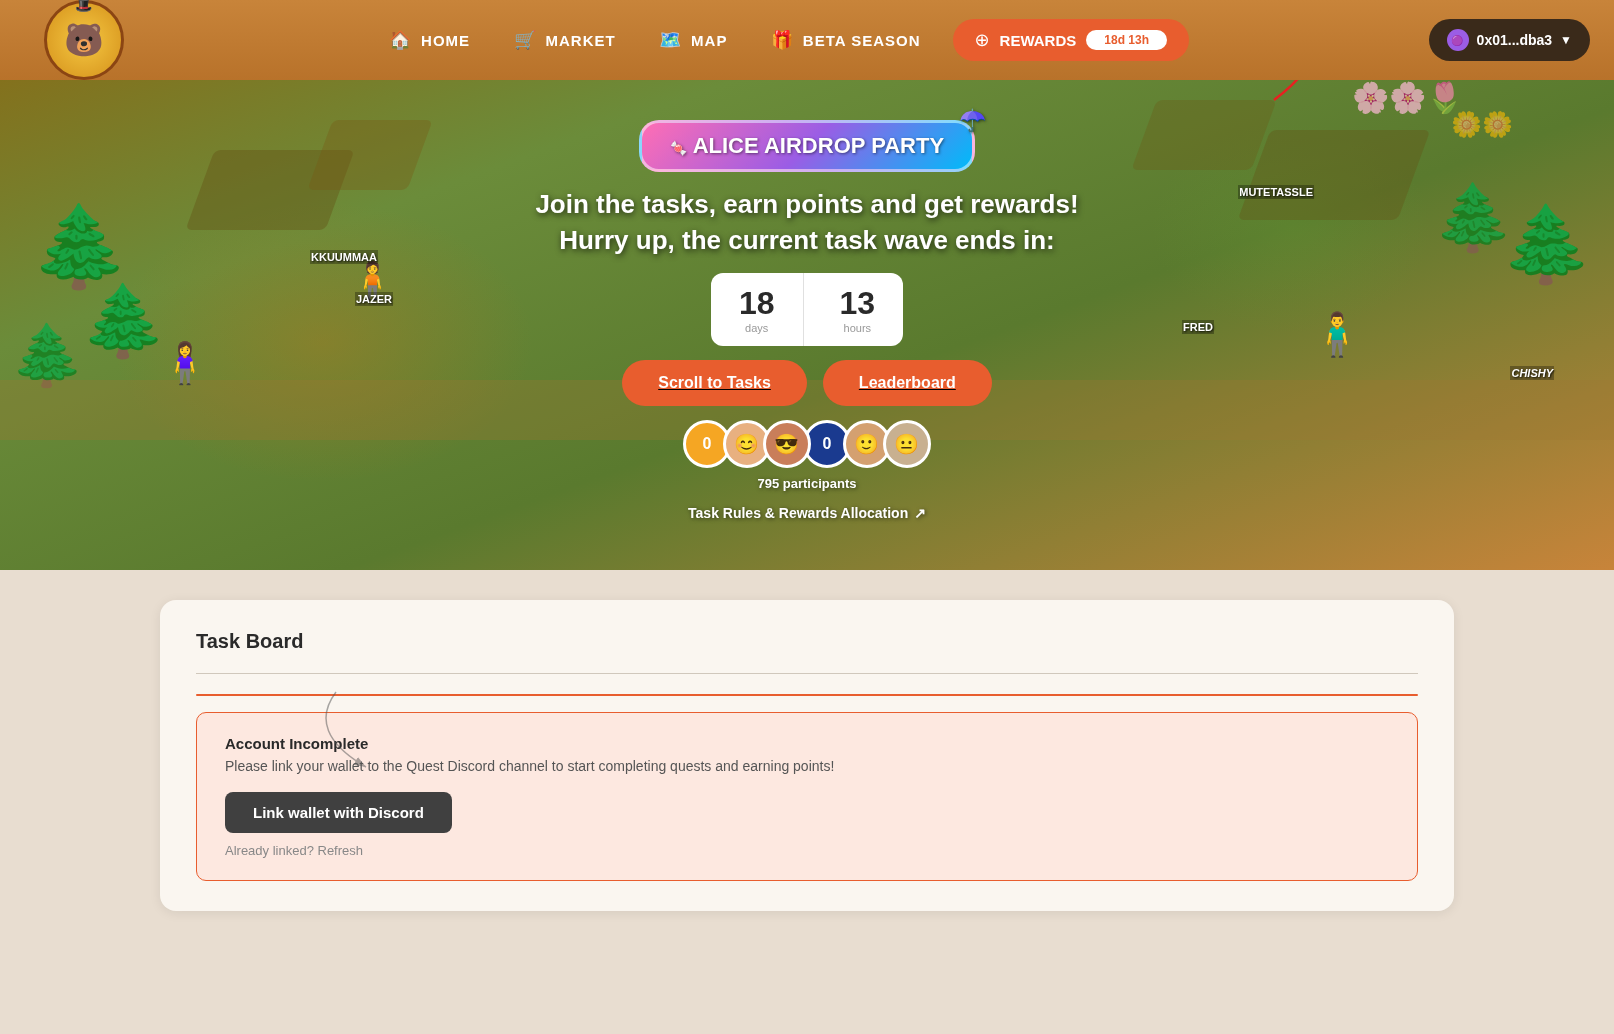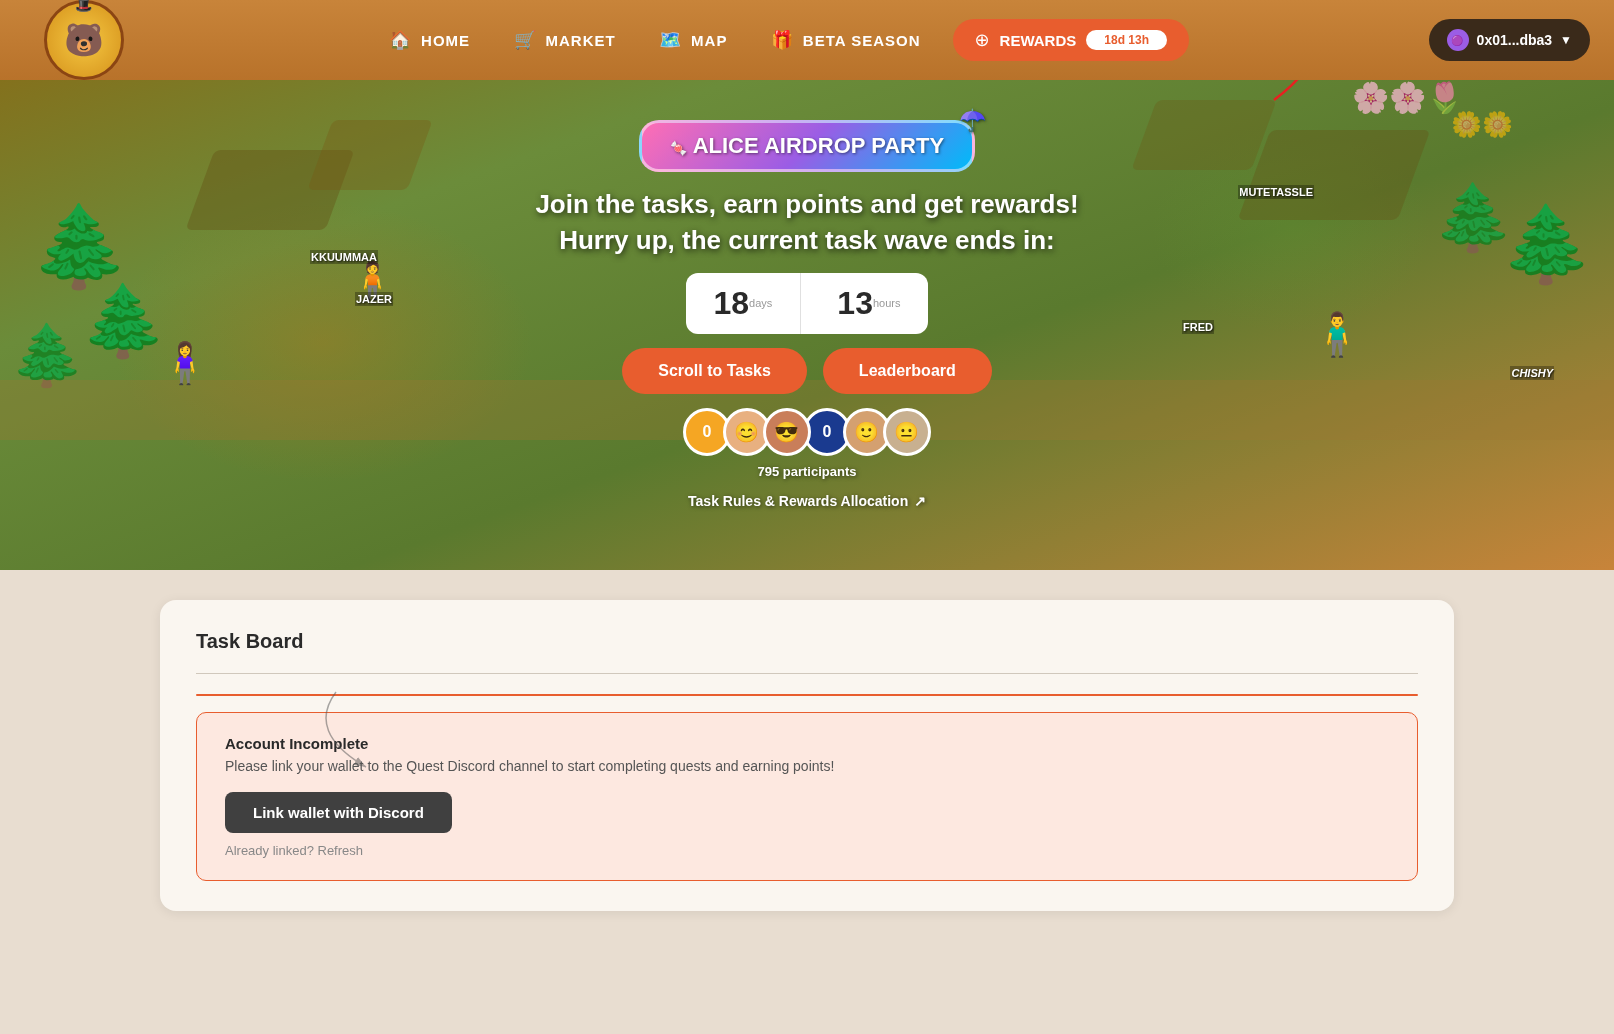--- a/index.html
+++ b/index.html
@@ -136,38 +136,39 @@
     }
     .countdown {
       display: flex;
       gap: 8px;
       background: #fff;
       border-radius: 12px;
       overflow: hidden;
     }
     .count-box {
       display: flex;
-      flex-direction: row;
+      flex-direction: column;
       align-items: center;
       padding: 12px 28px;
     }
     .count-box:first-child { border-right: 1px solid #e0e0e0; }
     .count-num {
       font-size: 32px;
       font-weight: 800;
       color: #2a2a2a;
     }
     .count-label {
       font-size: 11px;
       color: #999;
       text-transform: lowercase;
     }
     .hero-buttons {
       display: flex;
       gap: 16px;
+      text-decoration: underline;
     }
     .btn-scroll {
       background: #e85d2e;
       color: #fff;
       border: none;
       border-radius: 30px;
       padding: 14px 36px;
       font-size: 16px;
       font-weight: 700;
       cursor: pointer;

